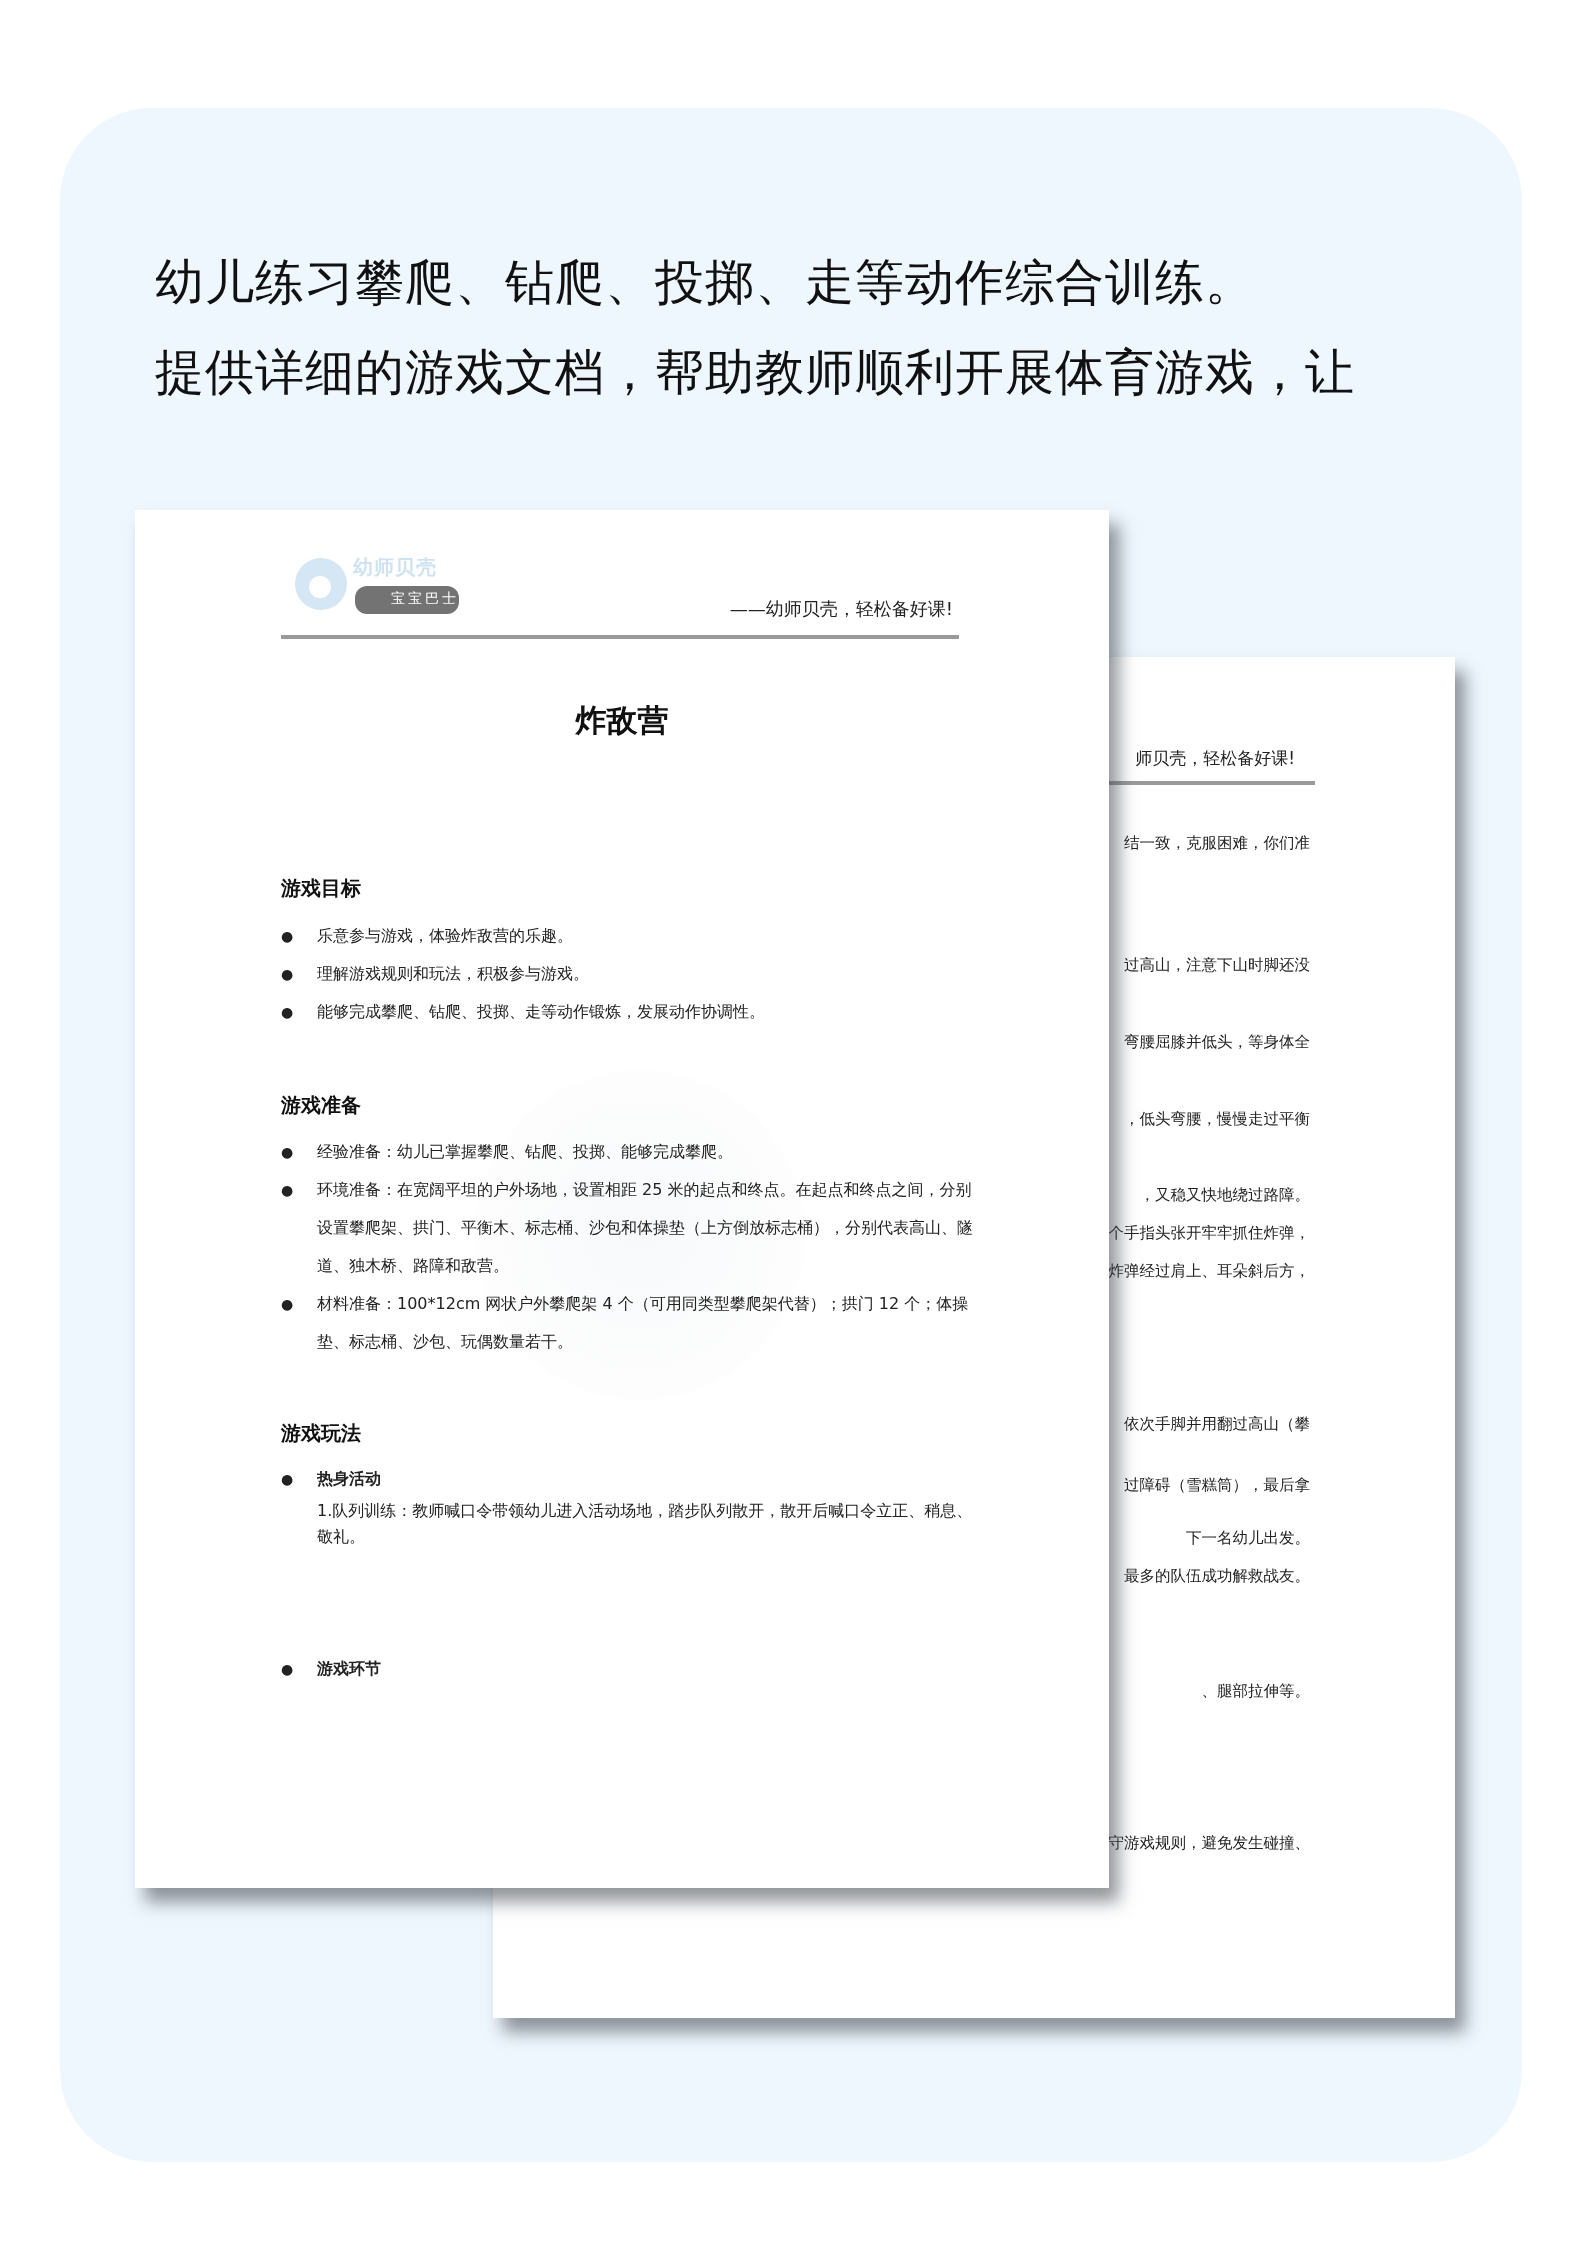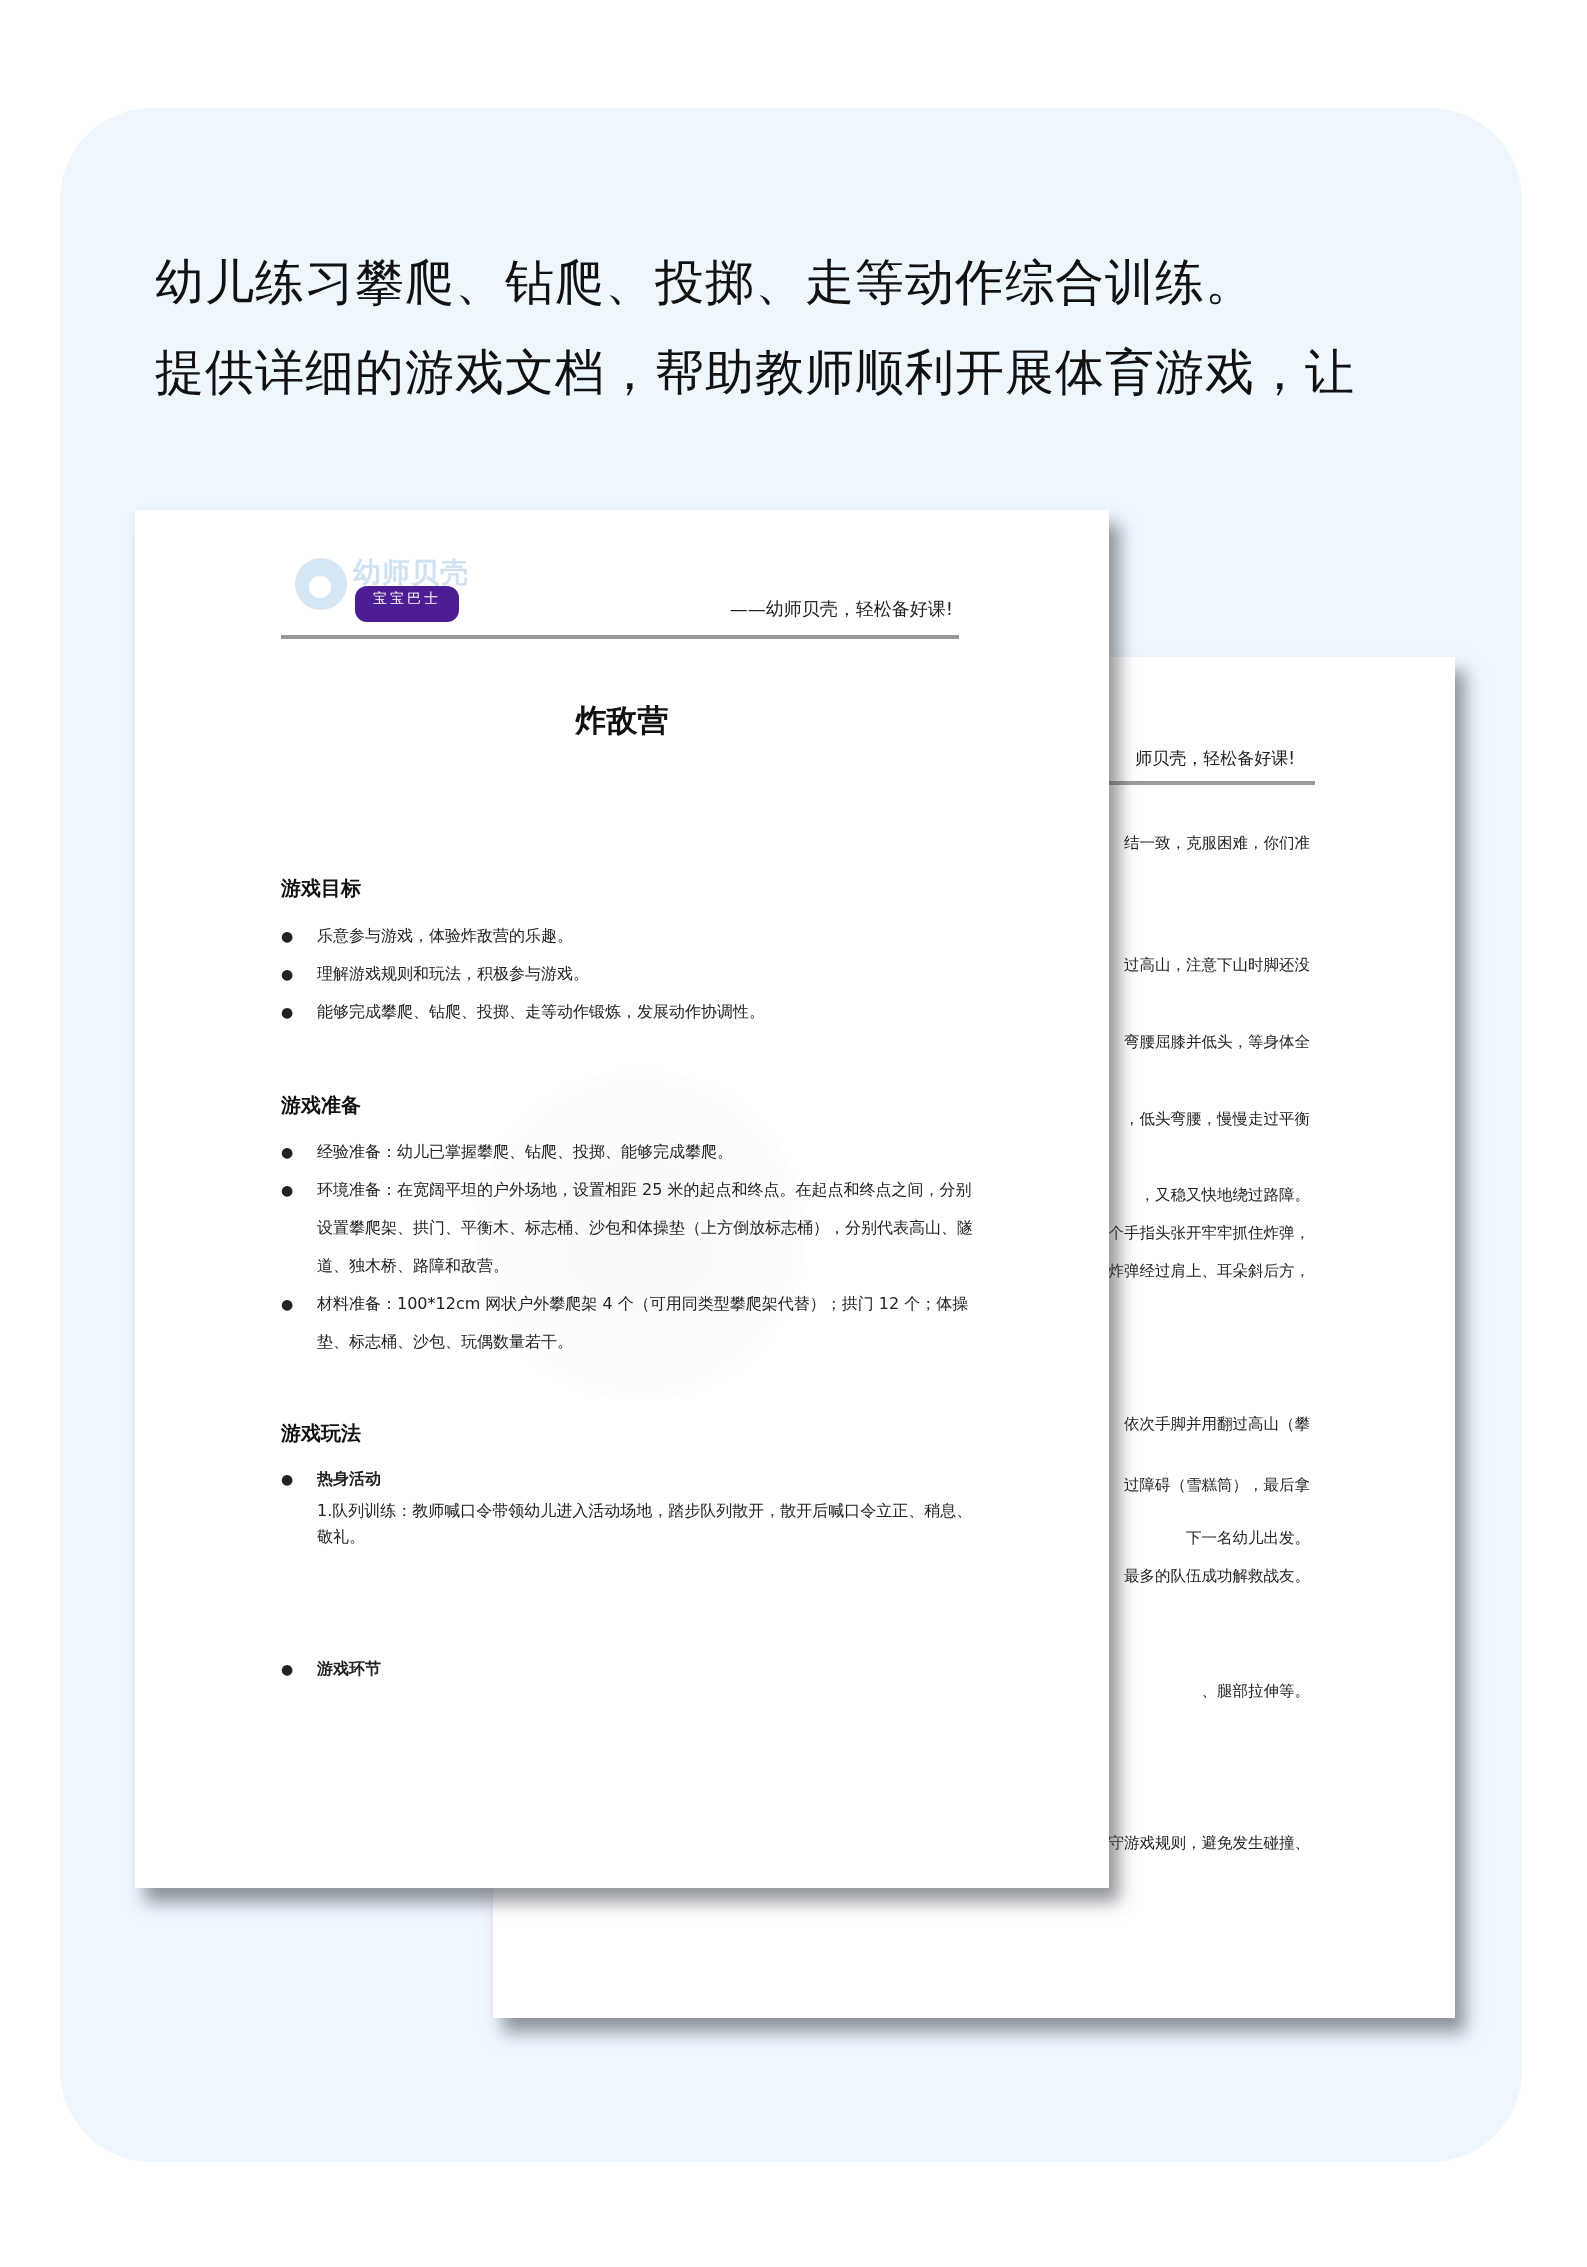--- a/index.html
+++ b/index.html
@@ -14,22 +14,22 @@
 
   
   .back-tagline{position:absolute;right:160px;top:90px;font-size:17px;color:#222;white-space:nowrap;}
   .back-rule{position:absolute;left:0;right:140px;top:124px;height:4px;background:#9a9a9a;}
   .back-line{position:absolute;right:145px;font-size:15.5px;color:#222;white-space:nowrap;}
 
   
   .logo{position:absolute;left:160px;top:42px;width:170px;height:62px;}
   .logo .mark{position:absolute;left:0;top:6px;width:52px;height:52px;border-radius:50%;background:#d5e6f4;}
   .logo .mark::after{content:"";position:absolute;left:14px;top:18px;width:22px;height:22px;border-radius:50%;background:#ffffff;}
-  .logo .name{position:absolute;left:58px;top:2px;font-size:28px;font-weight:bold;color:#cfe2f2;letter-spacing:1px;white-space:nowrap;}
-  .logo .pill{position:absolute;left:60px;top:34px;width:104px;height:36px;border-radius:12px;background:#4c1d95;color:#ffffff;font-size:14px;text-align:center;line-height:24px;letter-spacing:3px;}
+  .logo .name{position:absolute;left:58px;top:2px;font-size:20px;font-weight:bold;color:#cfe2f2;letter-spacing:1px;white-space:nowrap;}
+  .logo .pill{position:absolute;left:60px;top:34px;width:104px;height:28px;border-radius:12px;background:#737373;color:#ffffff;font-size:14px;text-align:right;line-height:24px;letter-spacing:3px;}
   .tagline{position:absolute;right:156px;top:87px;font-size:18px;color:#222;white-space:nowrap;}
   .rule{position:absolute;left:146px;width:678px;top:125px;height:4px;background:#9a9a9a;}
 
   .doc-title{position:absolute;left:0;width:100%;top:190px;text-align:center;font-size:31px;font-weight:bold;color:#111;}
   .doc-sub{position:absolute;left:0;width:100%;top:267px;text-align:center;font-size:20px;color:#111;font-weight:bold;}
 
   .sec{position:absolute;left:146px;font-size:20px;font-weight:bold;color:#111;}
   .item{position:absolute;left:146px;width:700px;font-size:16px;line-height:38px;color:#222;}
   .item .bul{position:absolute;left:0;top:0;width:36px;font-size:14px;}
   .item .txt{display:block;margin-left:36px;}

